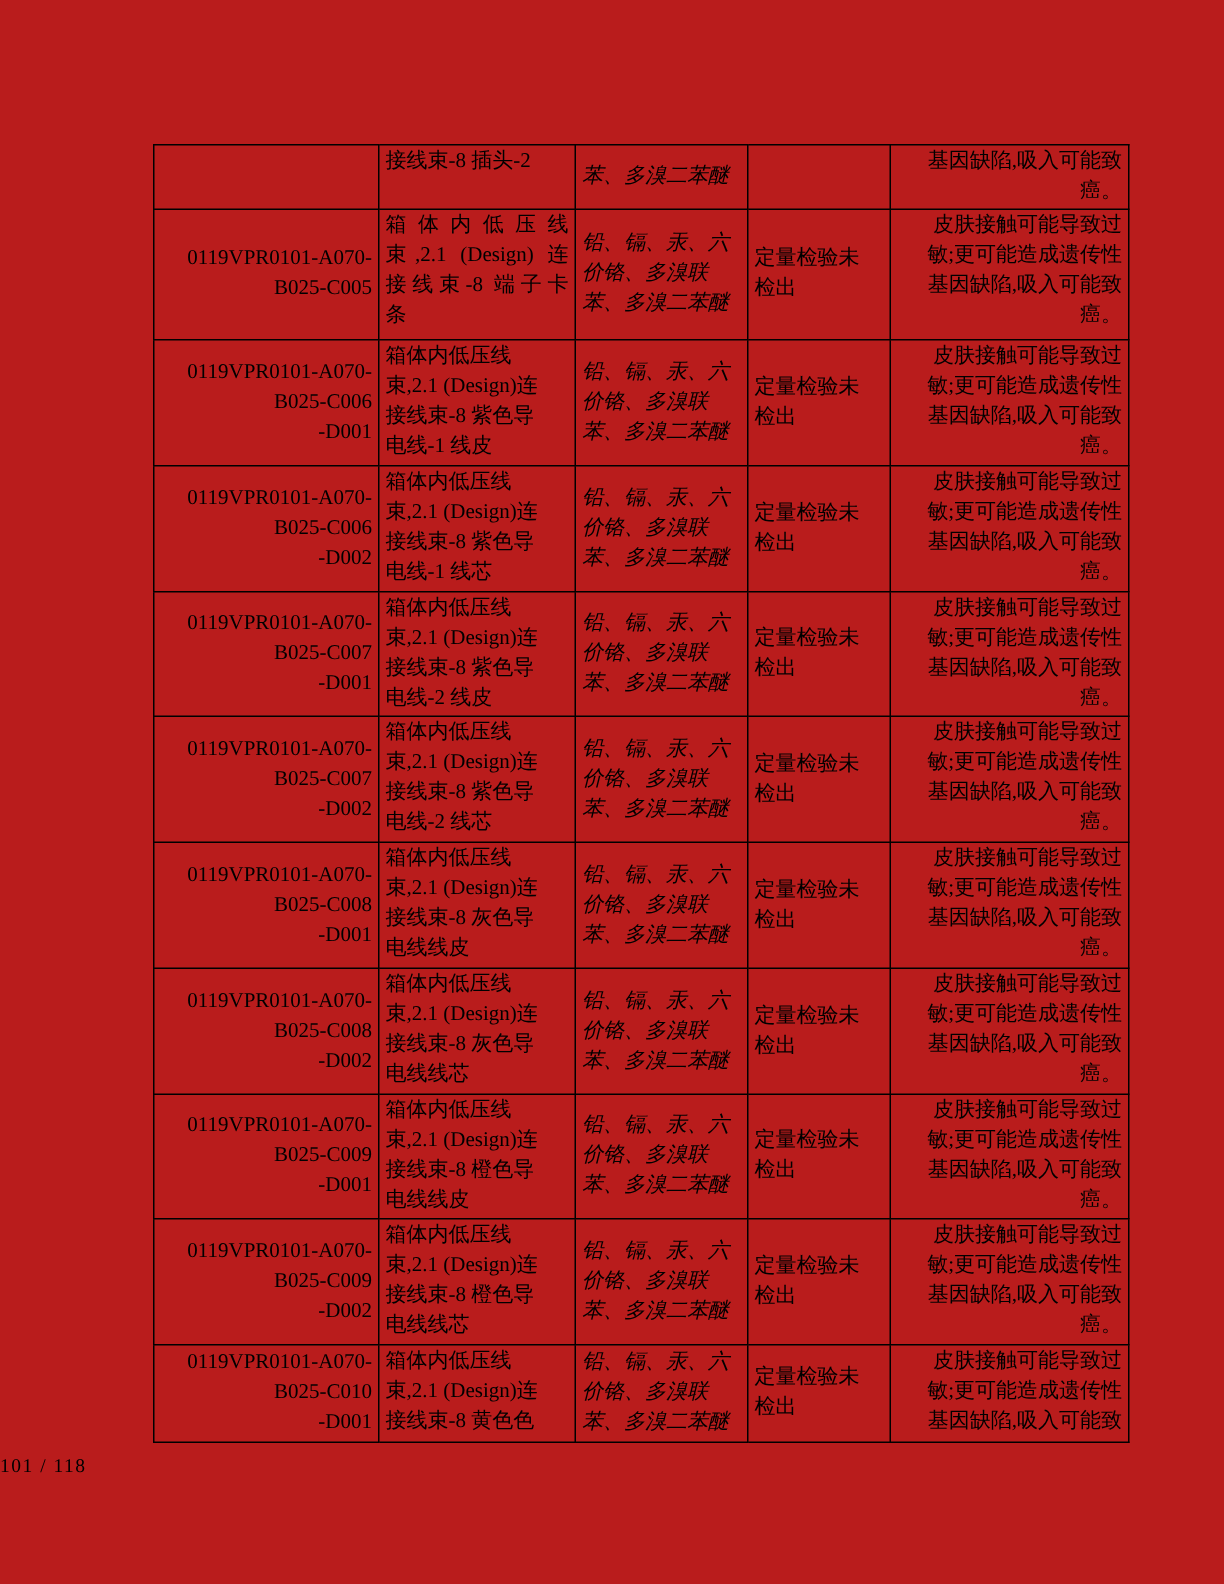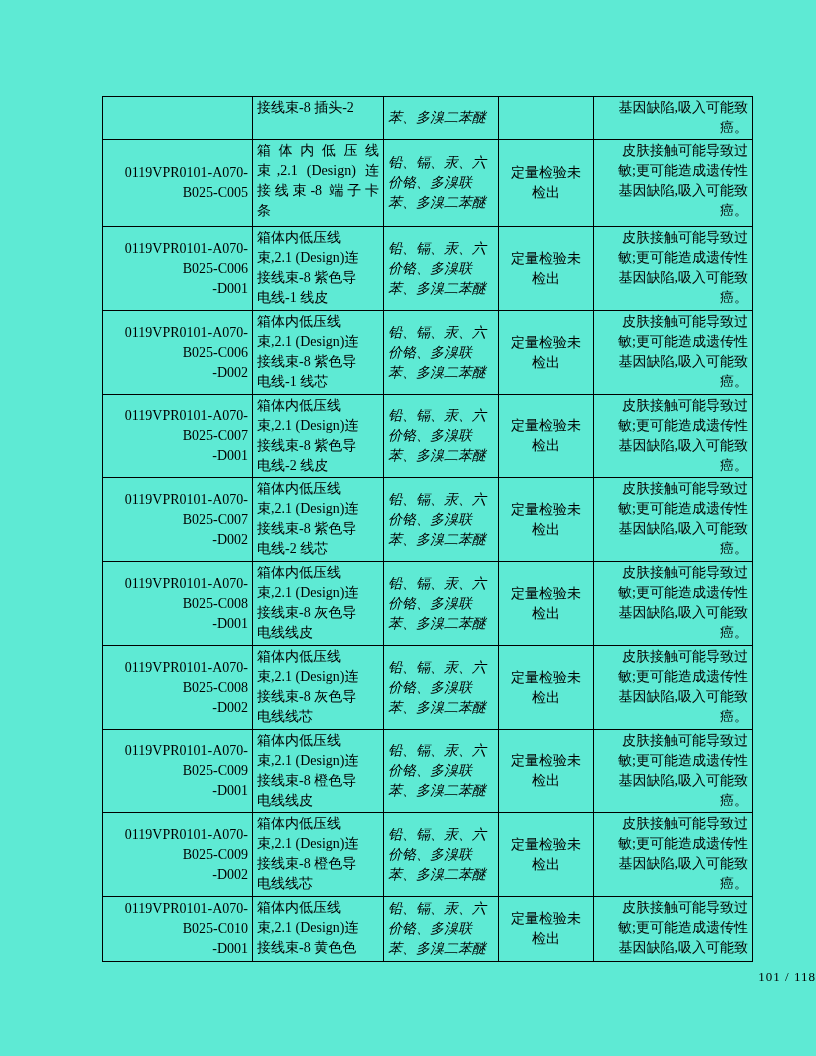--- a/index.html
+++ b/index.html
@@ -8,21 +8,21 @@
     background: #ffffff;
     color: #000000;
     font-family: "Liberation Serif", "DejaVu Serif", serif;
     position: relative;
     overflow: hidden;
   }
   .page {
     position: absolute;
     left: 0; top: 0;
     width: 816px; height: 1056px;
-    background: #5eead4;
+    background: #b91c1c;
   }
   table.doc-table {
     position: absolute;
     left: 102px;
     top: 96px;
     width: 650px;
     border-collapse: collapse;
     table-layout: fixed;
   }
   table.doc-table td {
@@ -50,35 +50,35 @@
     text-align-last: justify;
     text-justify: inter-character;
   }
   td.col-sub {
     text-align: left;
     vertical-align: middle;
     padding-left: 7px;
     font-style: italic;
   }
   td.col-res {
-    text-align: center;
+    text-align: left;
     vertical-align: middle;
     padding-left: 6px;
   }
   td.col-haz {
     text-align: right;
     vertical-align: top;
     padding-top: 2px;
     padding-left: 5px;
   }
   .footer-pageno {
     position: absolute;
     left: 0; top: 969px;
     width: 816px;
-    text-align: right;
+    text-align: left;
     font-size: 13px;
     line-height: 16px;
     letter-spacing: 1px;
   }
 </style>
 </head>
 <body>
 
 <div class="page">
 

